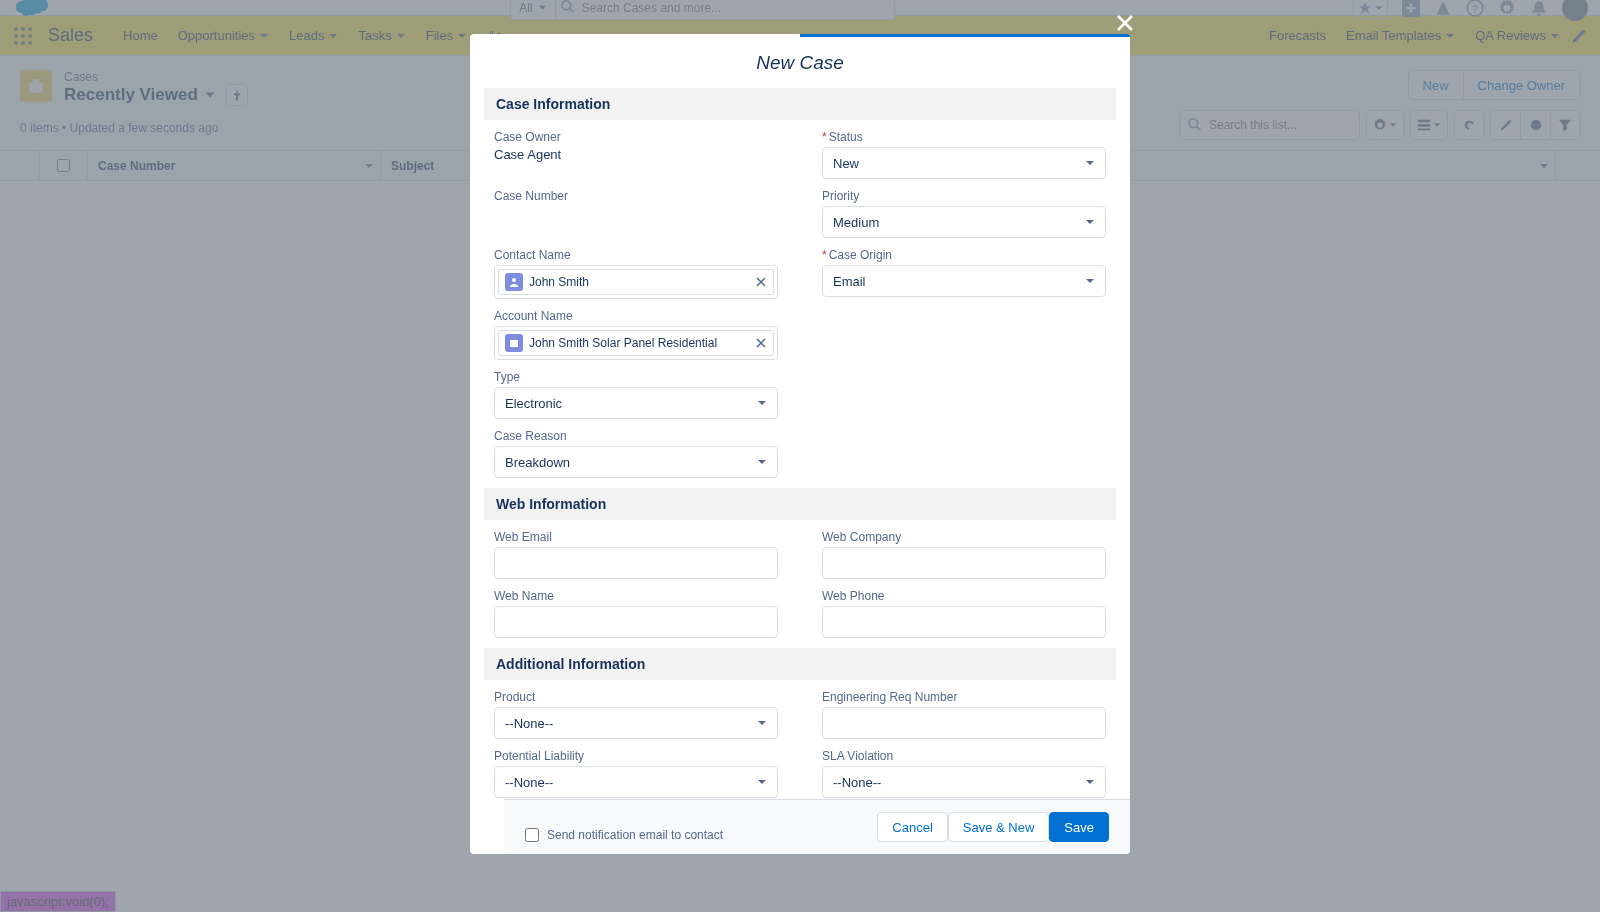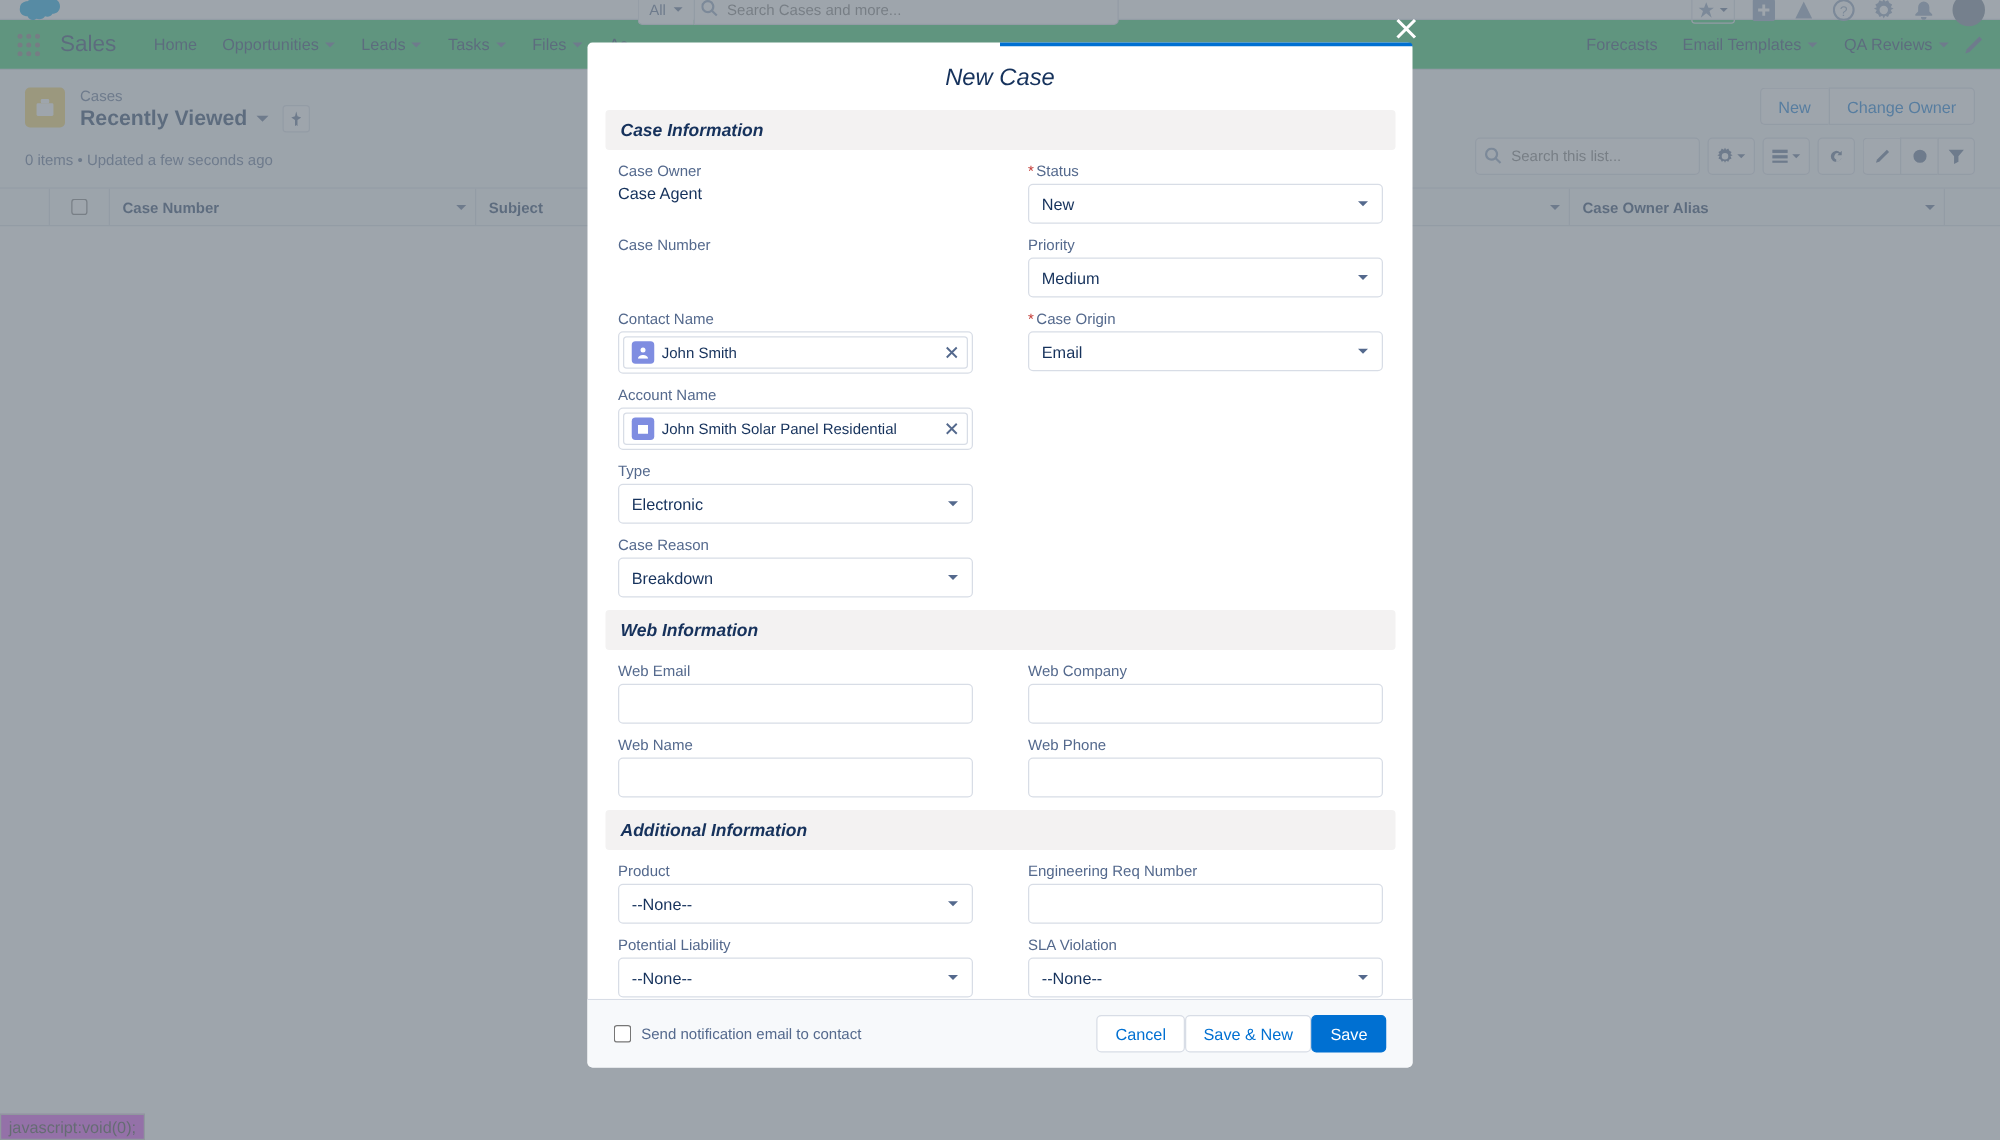--- a/index.html
+++ b/index.html
@@ -12,21 +12,21 @@
 .search-scope { display: flex; align-items: center; border: 1px solid #d8dde6; border-right: none; border-radius: 4px 0 0 4px; height: 24px; padding: 0 8px; font-size: 12px; color: #54698d; background: #fff; }
 .search-input { width: 340px; height: 24px; border: 1px solid #d8dde6; border-radius: 0 4px 4px 0; padding: 0 8px 0 26px; font-size: 12px; color: #54698d; background: #fff; }
 .search-icon-pos { position: relative; }
 .search-icon-svg { position: absolute; left: 6px; top: 4px; width: 14px; height: 14px; fill: #869cb9; }
 .top-icons { display: flex; align-items: center; gap: 14px; }
 .top-btn { width: 18px; height: 18px; fill: #869cb9; cursor: pointer; }
 .fav-btn { border: 1px solid #d8dde6; border-radius: 3px; padding: 2px 4px; display: flex; align-items: center; height: 22px; }
 .avatar { width: 26px; height: 26px; border-radius: 50%; background: #6b7a8f; }
 
 
-.nav-bar { height: 40px; background: #22c55e; border-bottom: 1px solid #d8dde6; display: flex; align-items: center; padding: 0 12px; }
+.nav-bar { height: 40px; background: #fde047; border-bottom: 1px solid #d8dde6; display: flex; align-items: center; padding: 0 12px; }
 .waffle { width: 22px; height: 22px; margin-right: 14px; cursor: pointer; }
 .app-name { font-size: 18px; font-weight: normal; margin-right: 20px; }
 .nav-items { display: flex; align-items: center; height: 100%; flex: 1; }
 .nav-item { display: flex; align-items: center; height: 100%; padding: 0 10px; cursor: pointer; font-size: 13px; color: #16325c; }
 .nav-item .chev { width: 10px; height: 10px; fill: #54698d; margin-left: 4px; }
 .nav-edit { width: 18px; height: 18px; fill: #54698d; cursor: pointer; }
 
 
 .page-header { padding: 14px 20px 10px; border-bottom: 1px solid #d8dde6; background: #f7f9fb; }
 .ph-top { display: flex; align-items: flex-start; }
@@ -65,38 +65,38 @@
 
 .overlay { position: absolute; inset: 0; background: rgba(120, 130, 140, 0.72); display: flex; justify-content: center; z-index: 100; }
 .close-x { position: absolute; top: 14px; left: 50%; margin-left: 316px; width: 32px; height: 32px; cursor: pointer; }
 .close-x svg { width: 18px; height: 18px; stroke: #fff; stroke-width: 2.5; }
 
 
 .modal { width: 660px; background: #fff; border-radius: 4px; margin-top: 34px; max-height: 820px; display: flex; flex-direction: column; position: relative; }
 .modal::before { content: ''; position: absolute; top: 0; left: 50%; right: 0; height: 3px; background: #0070d2; border-radius: 0 4px 0 0; }
 .modal-title { text-align: center; font-size: 19px; font-weight: normal; padding: 18px 0 14px; font-style: italic; }
 .modal-body { overflow-y: auto; padding: 0 14px; flex: 1; }
-.section-head { background: #f3f2f2; padding: 8px 12px; font-size: 14px; font-weight: bold; border-radius: 3px; margin-bottom: 10px; font-style: italic; }
+.section-head { background: #f3f2f2; padding: 8px 12px; font-size: 14px; font-weight: bold; border-radius: 3px; margin-bottom: 10px; }
 .form-row { display: flex; gap: 44px; margin-bottom: 10px; padding: 0 10px; justify-content: space-between; }
 .form-col { flex: 1; }
 .fld-label { font-size: 12px; color: #54698d; margin-bottom: 3px; display: block; }
 .fld-label .req { color: #c23934; margin-right: 2px; }
 .fld-value { font-size: 13px; color: #16325c; }
 .combobox { border: 1px solid #d8dde6; border-radius: 4px; height: 32px; display: flex; align-items: center; padding: 0 10px; justify-content: space-between; cursor: pointer; background: #fff; }
 .combobox .chev { width: 10px; height: 10px; fill: #54698d; }
 .text-input { border: 1px solid #d8dde6; border-radius: 4px; height: 32px; width: 100%; padding: 0 10px; font-size: 13px; }
 .pill-box { border: 1px solid #d8dde6; border-radius: 4px; padding: 3px; display: flex; align-items: center; }
 .pill { display: flex; align-items: center; background: #fff; border: 1px solid #d8dde6; border-radius: 3px; padding: 3px 6px; font-size: 12px; flex: 1; }
 .pill-icon { width: 18px; height: 18px; background: #7f8de1; border-radius: 3px; margin-right: 6px; display: flex; align-items: center; justify-content: center; }
 .pill-icon.acct { background: #7f8de1; }
 .pill-icon svg { width: 10px; height: 10px; fill: #fff; }
 .pill-x { margin-left: auto; width: 12px; height: 12px; fill: #54698d; cursor: pointer; }
 
 
-.modal-footer { border-top: 1px solid #d8dde6; padding: 12px 21px; display: flex; align-items: center; background: #f7f9fb; border-radius: 0 0 4px 4px; }
+.modal-footer { border-top: 1px solid #d8dde6; padding: 12px 21px; display: flex; align-items: flex-end; background: #f7f9fb; border-radius: 0 0 4px 4px; margin-left: 34px; }
 .check-lbl { display: flex; align-items: center; font-size: 12px; color: #54698d; }
 .check-lbl input { margin-right: 8px; width: 14px; height: 14px; }
 .footer-btns { margin-left: auto; display: flex; gap: 0; }
 .btn-primary { background: #0070d2; color: #fff; border-color: #0070d2; }
 
 .status-link { position: absolute; bottom: 0; left: 0; background: #d946ef; border: 1px solid #ccc; padding: 2px 6px; font-size: 13px; color: #333; }
 </style>
 </head>
 <body>
 
@@ -306,26 +306,20 @@
       <svg class="chev" viewBox="0 0 10 10">
         <path d="M1 3l4 4 4-4z"></path>
       </svg>
     </div>
   <div class="th" style="flex:1">
       <span>Subject</span>
       <svg class="chev" viewBox="0 0 10 10">
         <path d="M1 3l4 4 4-4z"></path>
       </svg>
     </div>
-  <div class="th" style="width:300px">
-      <span>Case Owner Alias</span>
-      <svg class="chev" viewBox="0 0 10 10">
-        <path d="M1 3l4 4 4-4z"></path>
-      </svg>
-    </div>
   <div class="th" style="width:44px;border-right:none"></div>
 </div>
 
 <div class="overlay">
   <div class="close-x">
     <svg viewBox="0 0 18 18">
         <path d="M2 2l14 14M16 2L2 16" fill="none"></path>
       </svg>
   </div>
   <div class="modal">

